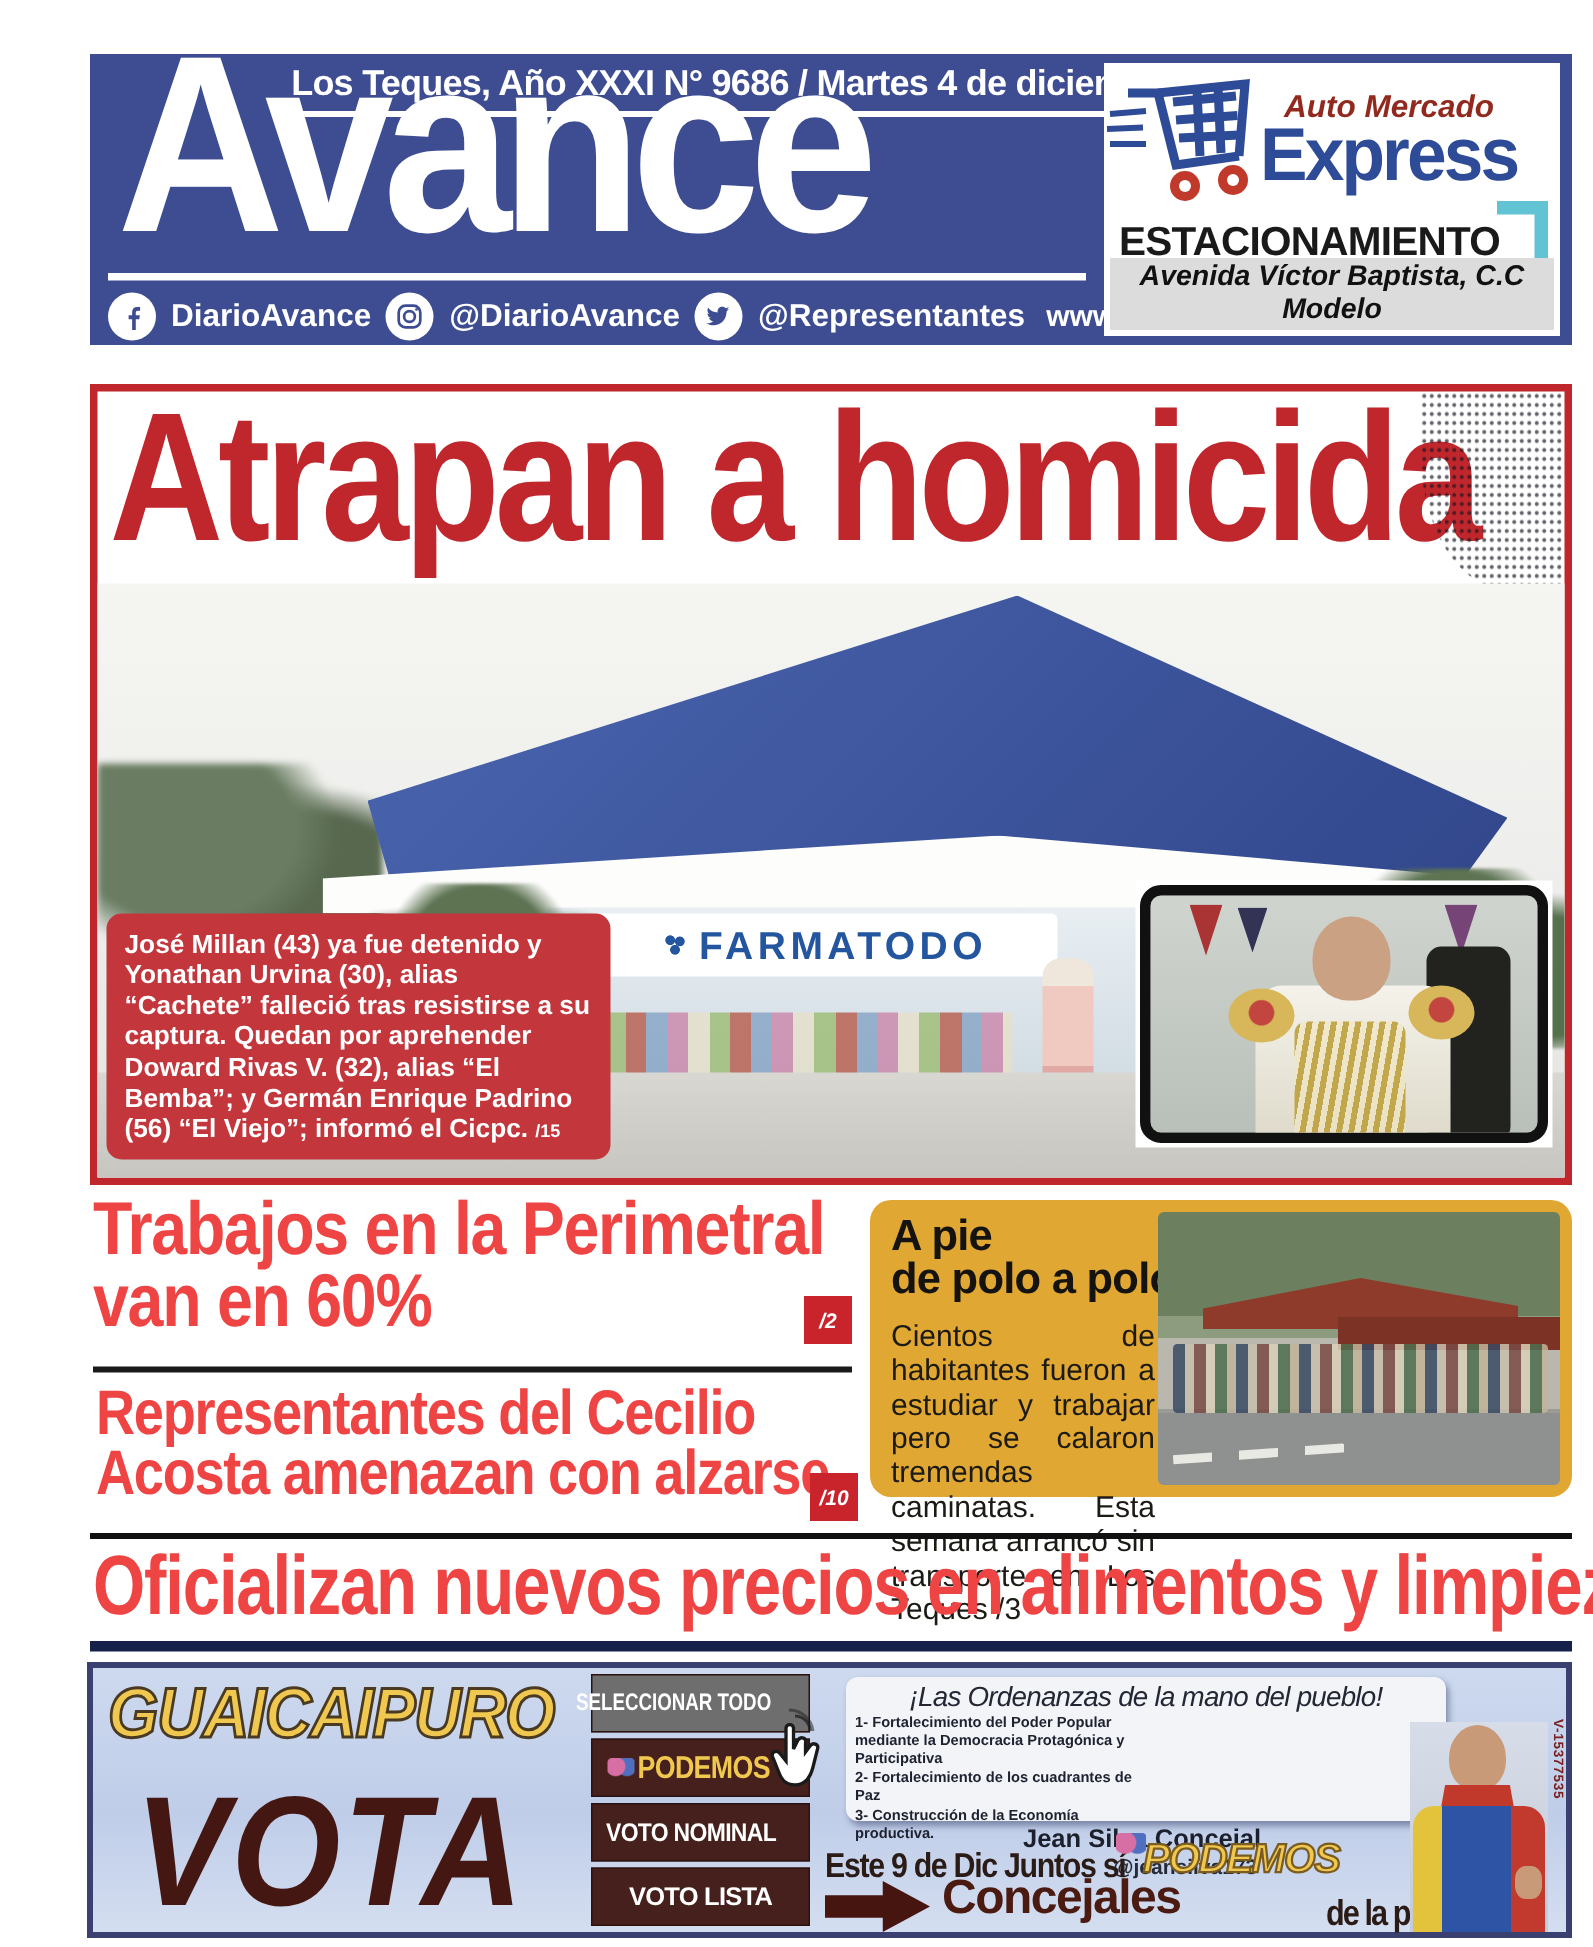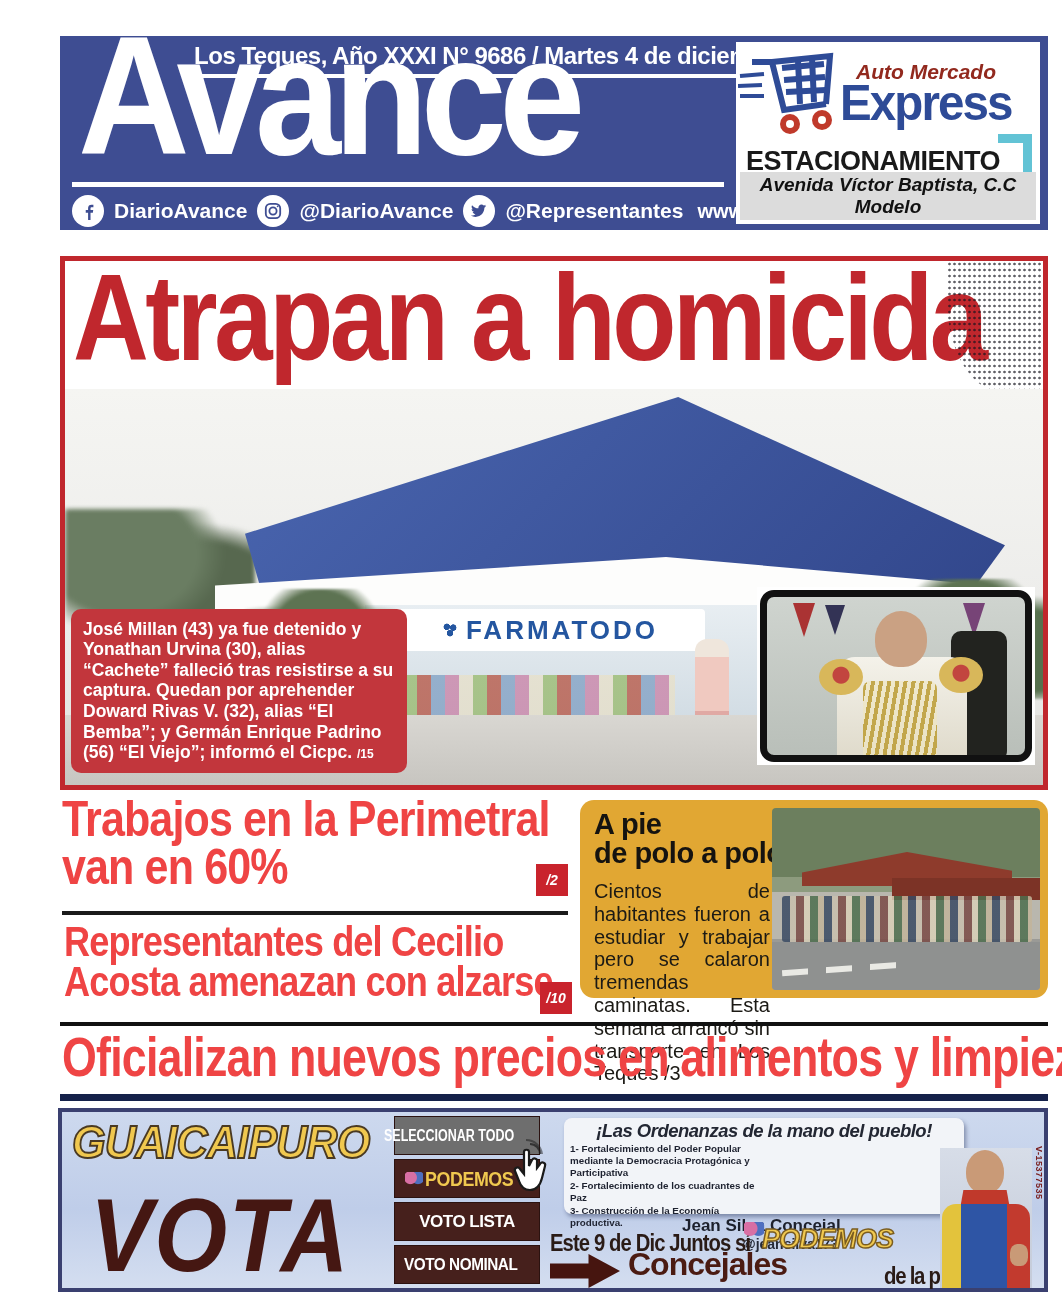--- a/index.html
+++ b/index.html
@@ -94,21 +94,21 @@
   .slogan { position:absolute; left:22px; top:52px; font-size:26px; font-weight:bold; font-style:italic; color:#2c3230; letter-spacing:-1px; }
   .vota { position:absolute; left:28px; top:64px; font-size:104px; font-weight:bold; font-style:italic; color:#451712; letter-spacing:2px; transform:scaleX(.9); transform-origin:0 0; }
   .btncol { position:absolute; left:332px; top:4px; width:146px; height:168px; display:flex; flex-direction:column; gap:4px; }
   .btn { flex:1; display:flex; align-items:center; justify-content:center; color:#fff; font-weight:bold; background:#46201c; border:1px solid #2b1210; }
   .btn-gray { background:#6e6e6e; font-size:16px; }
   .btn-podemos { color:#f0c84f; font-size:21px; letter-spacing:-0.5px; }
   .bfly { width:18px; height:14px; margin-right:2px; background:radial-gradient(circle at 30% 40%, #d86fa4 0 6px, transparent 7px), radial-gradient(circle at 72% 40%, #4f6fc0 0 6px, transparent 7px); }
   .btn-txt17 { font-size:17px; letter-spacing:-0.5px; }
   .hand { position:absolute; left:438px; top:26px; z-index:5; }
   .panel { position:absolute; left:502px; top:6px; width:400px; height:96px; background:#f2f4f8; border-radius:8px; box-shadow:2px 3px 4px rgba(40,50,90,.45); padding:2px 6px; }
-  .ptitle { text-align:center; font-weight:bold; font-style:italic; font-size:18.5px; color:#232733; letter-spacing:-0.5px; }
+  .ptitle { text-align:center; font-weight:normal; font-style:italic; font-size:18.5px; color:#232733; letter-spacing:-0.5px; }
   .pcols { display:flex; gap:6px; margin-top:1px; }
   .pcol { width:50%; font-weight:bold; font-size:9.8px; color:#1e2230; line-height:1.22; }
   .pcol div { margin-bottom:1px; }
   .candidate { position:absolute; left:620px; top:104px; font-weight:bold; font-size:17px; color:#1c202c; }
   .handle { position:absolute; left:680px; top:124px; font-weight:bold; font-size:14px; color:#252a38; }
   .cta1 { position:absolute; left:488px; top:118px; font-weight:bold; font-size:23px; color:#2a1b16; letter-spacing:-1px; }
   .ctaparty { position:absolute; left:700px; top:112px; font-weight:bold; font-size:27px; font-style:italic; color:#f0c84f; -webkit-text-stroke:1.5px #7a5c20; letter-spacing:-1px; }
   .bfly2 { position:absolute; left:682px; top:110px; width:20px; height:16px; background:radial-gradient(circle at 30% 40%, #d86fa4 0 7px, transparent 8px), radial-gradient(circle at 72% 40%, #4f6fc0 0 7px, transparent 8px); }
   .arrow { position:absolute; left:488px; top:142px; width:70px; height:34px; background:#46150f; clip-path:polygon(0 28%, 55% 28%, 55% 0, 100% 50%, 55% 100%, 55% 72%, 0 72%); }
   .ctamain { position:absolute; left:566px; top:134px; font-weight:bold; font-size:32px; color:#4b1b12; letter-spacing:-1px; }
@@ -246,24 +246,24 @@
 
   <div class="btncol">
     <div class="btn btn-gray">
         <span class="cond" style="transform:scaleX(.78);">SELECCIONAR TODO</span>
       </div>
     <div class="btn btn-podemos">
         <span class="bfly"></span>
         <span class="cond" style="transform:scaleX(.85);">PODEMOS</span>
       </div>
     <div class="btn btn-txt17">
+        <span class="cond" style="transform:scaleX(.9);">VOTO NOMINAL</span>
+      </div>
+    <div class="btn btn-txt17">
         <span>VOTO LISTA</span>
-      </div>
-    <div class="btn btn-txt17">
-        <span class="cond" style="transform:scaleX(.9);">VOTO NOMINAL</span>
       </div>
   </div>
   <svg class="hand" width="52" height="56" viewBox="0 0 52 56">
     <g fill="none" stroke="#1a1a1a" stroke-width="2">
       <path d="M30 6 a10 10 0 0 1 10 10" opacity=".7"></path>
       <path d="M26 2 a16 16 0 0 1 16 14" opacity=".5"></path>
     </g>
     <path d="M24 14 c0-3 5-3 5 0 l0 14 3-6 c2-3 6-1 5 2 l0 6 3-4 c2-3 6-1 5 2 l-3 12 c-2 8-6 12-12 12 s-9-3-11-9 l-4-10 c-1-3 3-5 5-2 l4 5 z" fill="#fff" stroke="#1a1a1a" stroke-width="2.2"></path>
   </svg>
 

